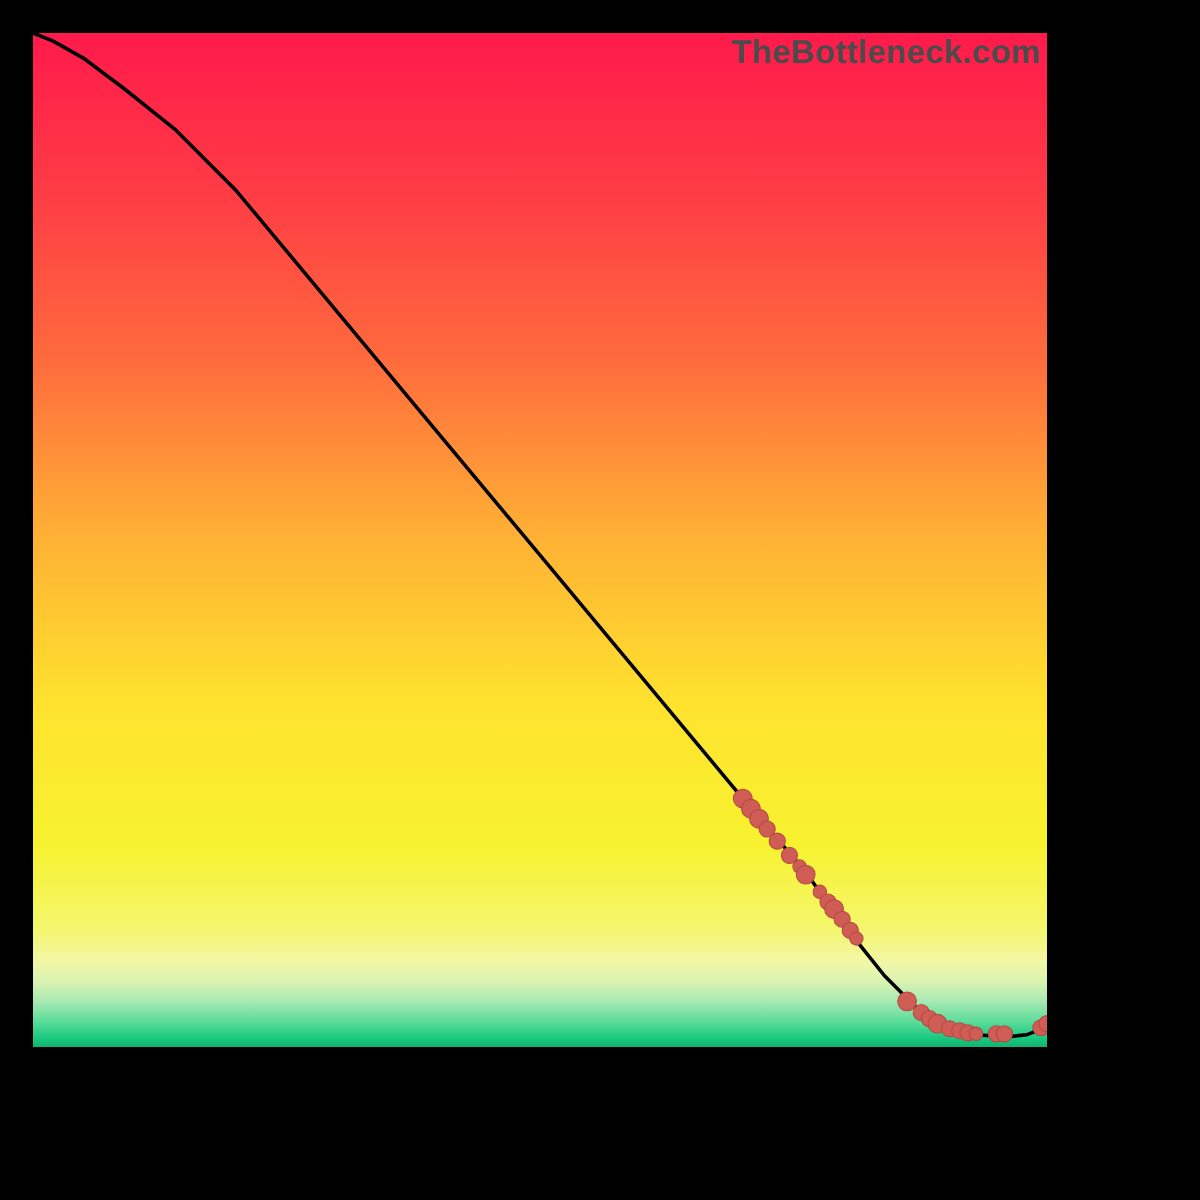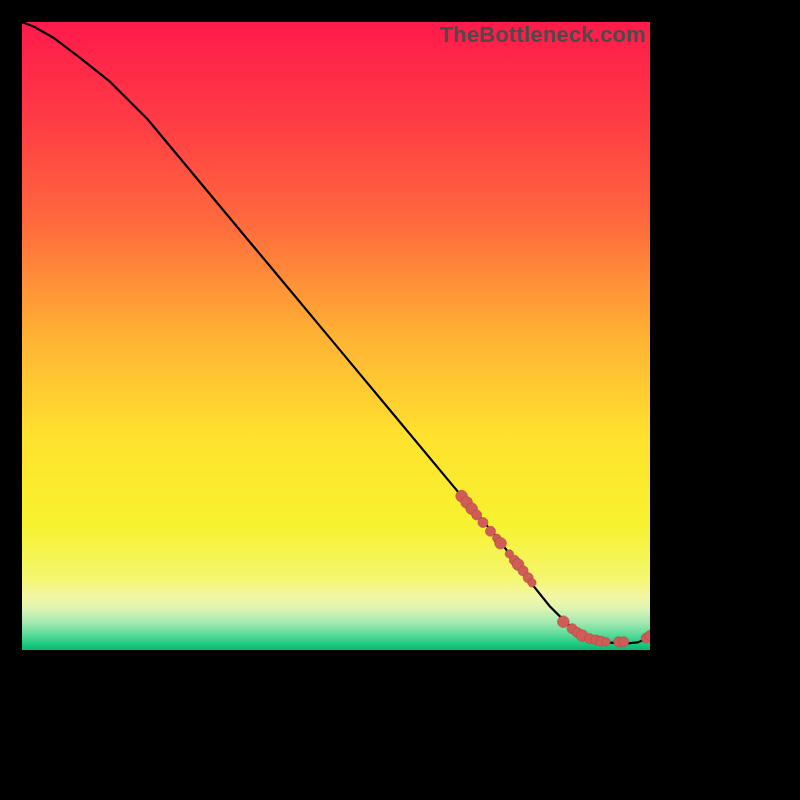--- a/index.html
+++ b/index.html
@@ -13,21 +13,21 @@
   .stage {
     position: relative;
     width: 800px;
     height: 800px;
     background: #000;
   }
   .plot-area {
     position: absolute;
     left: 22px;
     top: 22px;
-    width: 628px;
+    width: 676px;
     height: 756px;
     border-radius: 24px;
   }
   .gradient-bg {
     position: absolute;
     inset: 0;
   }
   .watermark {
     position: absolute;
     top: 0;

